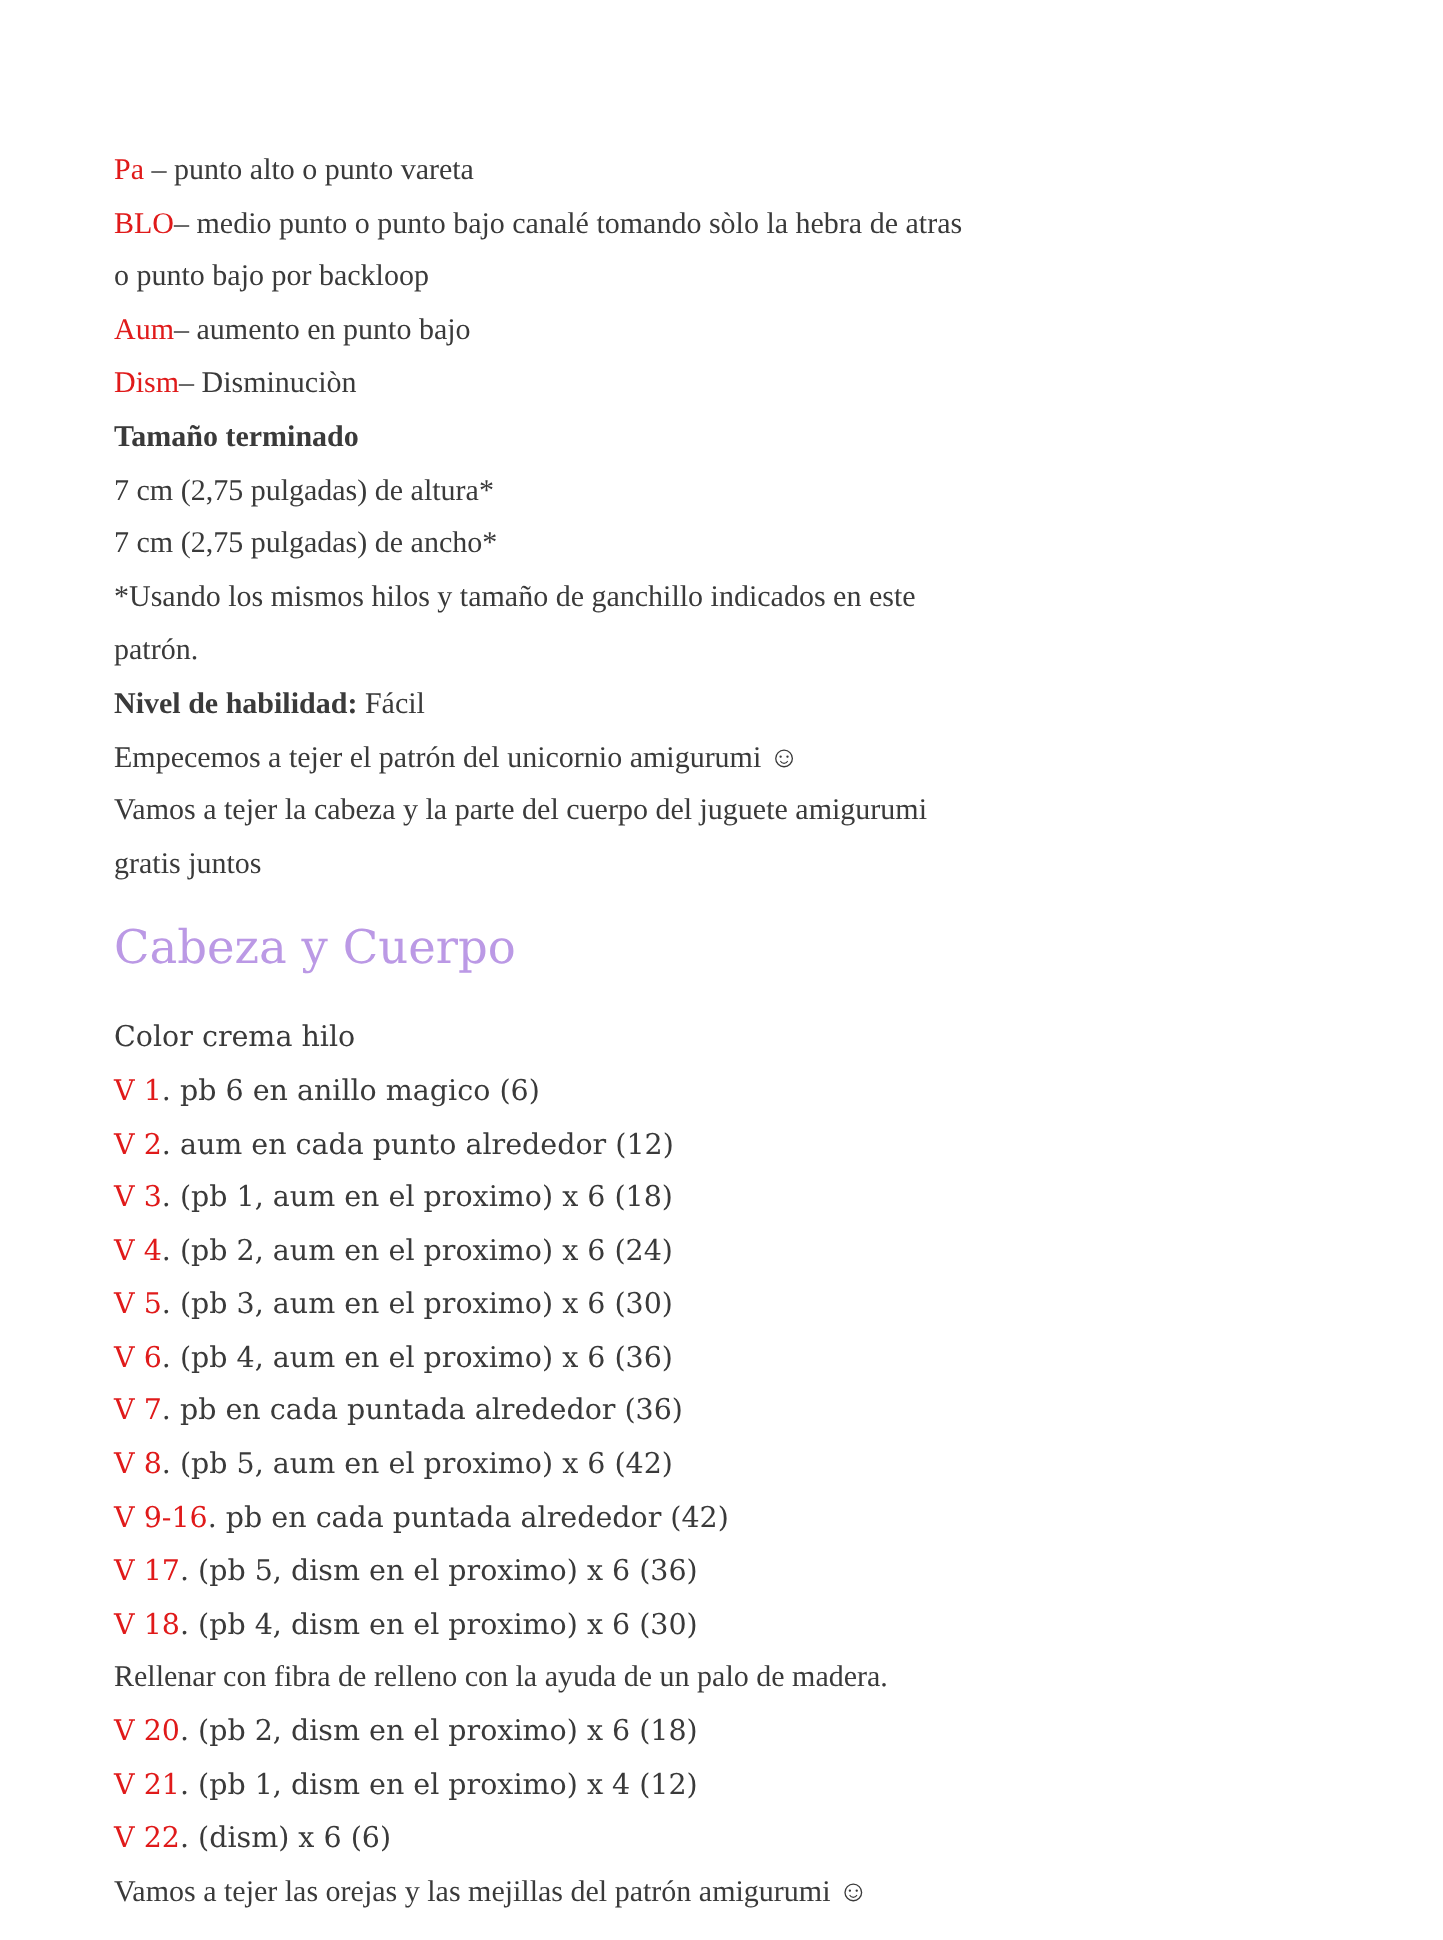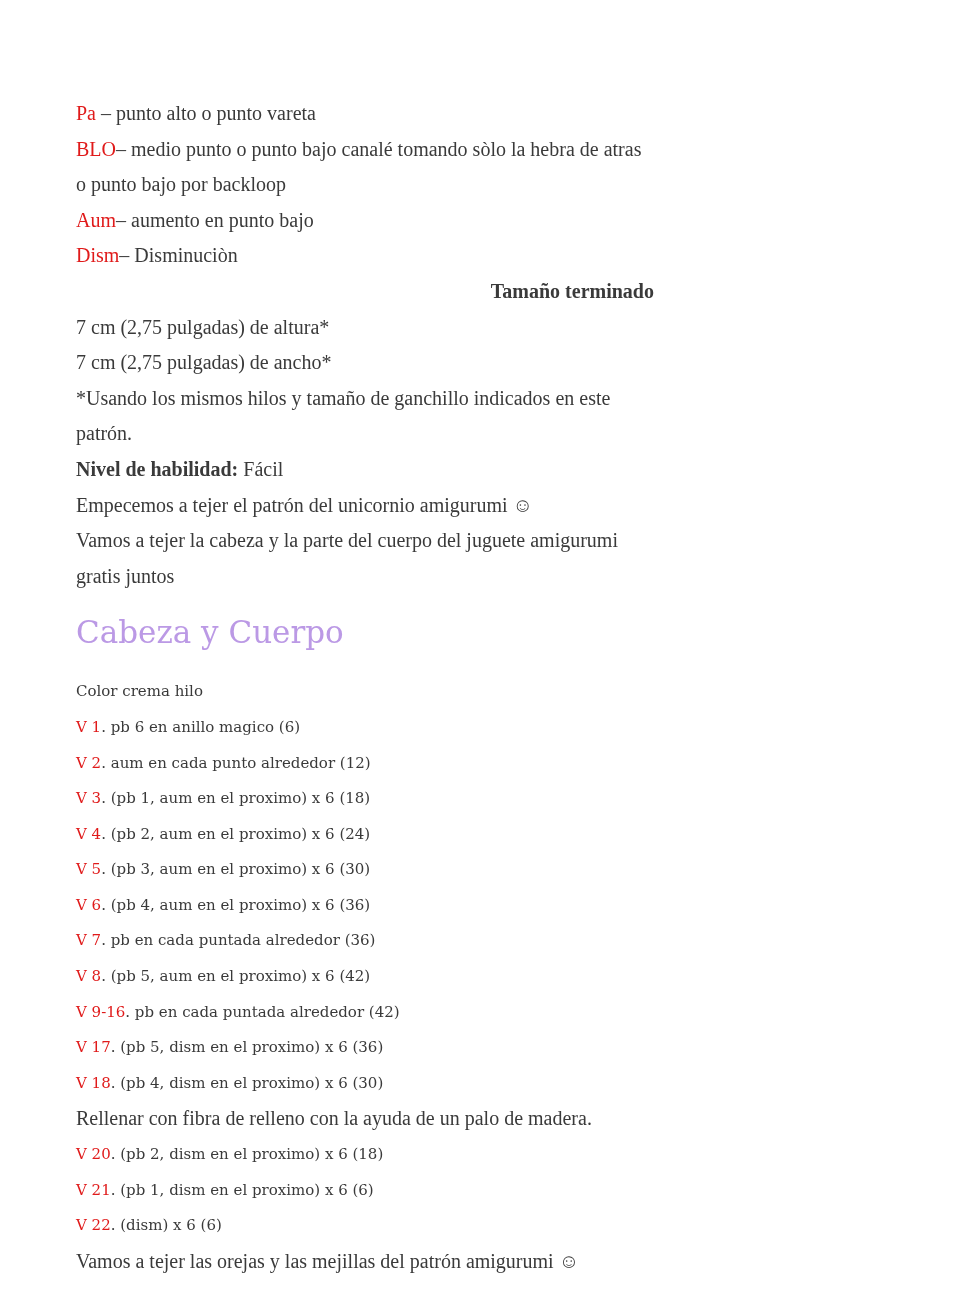--- a/index.html
+++ b/index.html
@@ -23,23 +23,23 @@
   .line {
     margin: 0;
     line-height: 35.6px;
     font-family: "Liberation Serif", serif;
     font-size: 20px;
     color: #3a3a3a;
   }
   
   .serif-b {
     font-family: "DejaVu Serif", serif;
-    font-size: 15px;
+    font-size: 19px;
   }
-  .bold { font-weight: bold; text-align: right; }
+  .bold { font-weight: bold; }
   .red { color: #e01a1a; }
   .section-heading {
     font-family: "DejaVu Serif", serif;
     font-weight: normal;
     font-size: 31px;
     line-height: 44px;
     color: #bb99e5;
     margin: 16px 0 20px 0;
   }
 </style>
@@ -73,17 +73,17 @@
   <p class="line serif-b"><span class="red">V 4</span><span>. (pb 2, aum en el proximo) x 6 (24)</span></p>
   <p class="line serif-b"><span class="red">V 5</span><span>. (pb 3, aum en el proximo) x 6 (30)</span></p>
   <p class="line serif-b"><span class="red">V 6</span><span>. (pb 4, aum en el proximo) x 6 (36)</span></p>
   <p class="line serif-b"><span class="red">V 7</span><span>. pb en cada puntada alrededor (36)</span></p>
   <p class="line serif-b"><span class="red">V 8</span><span>. (pb 5, aum en el proximo) x 6 (42)</span></p>
   <p class="line serif-b"><span class="red">V 9-16</span><span>. pb en cada puntada alrededor (42)</span></p>
   <p class="line serif-b"><span class="red">V 17</span><span>. (pb 5, dism en el proximo) x 6 (36)</span></p>
   <p class="line serif-b"><span class="red">V 18</span><span>. (pb 4, dism en el proximo) x 6 (30)</span></p>
   <p class="line"><span>Rellenar con fibra de relleno con la ayuda de un palo de madera.</span></p>
   <p class="line serif-b"><span class="red">V 20</span><span>. (pb 2, dism en el proximo) x 6 (18)</span></p>
-  <p class="line serif-b"><span class="red">V 21</span><span>. (pb 1, dism en el proximo) x 6 (6)</span></p>
+  <p class="line serif-b"><span class="red">V 21</span><span>. (pb 1, dism en el proximo) x 4 (12)</span></p>
   <p class="line serif-b"><span class="red">V 22</span><span>. (dism) x 6 (6)</span></p>
   <p class="line"><span>Vamos a tejer las orejas y las mejillas del patrón amigurumi ☺</span></p>
 
 </div>
 
 </body></html>

